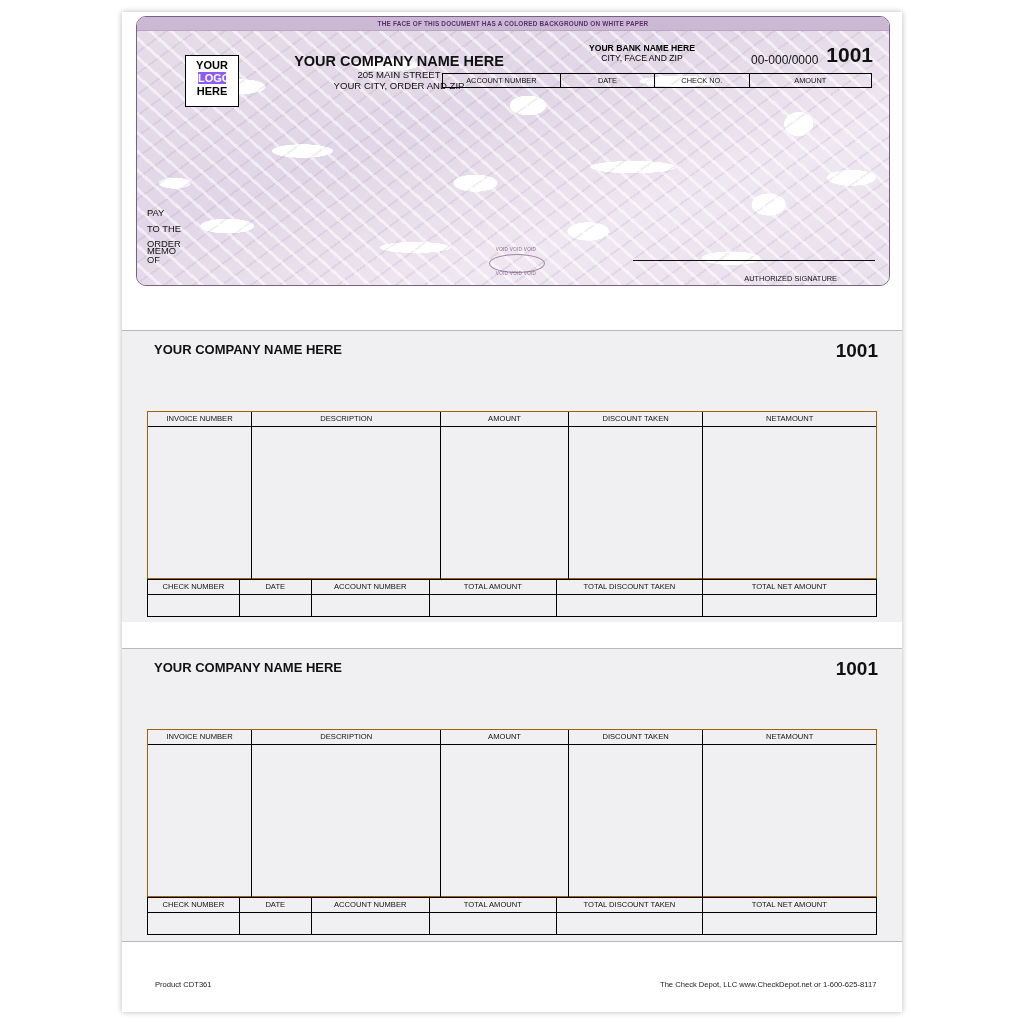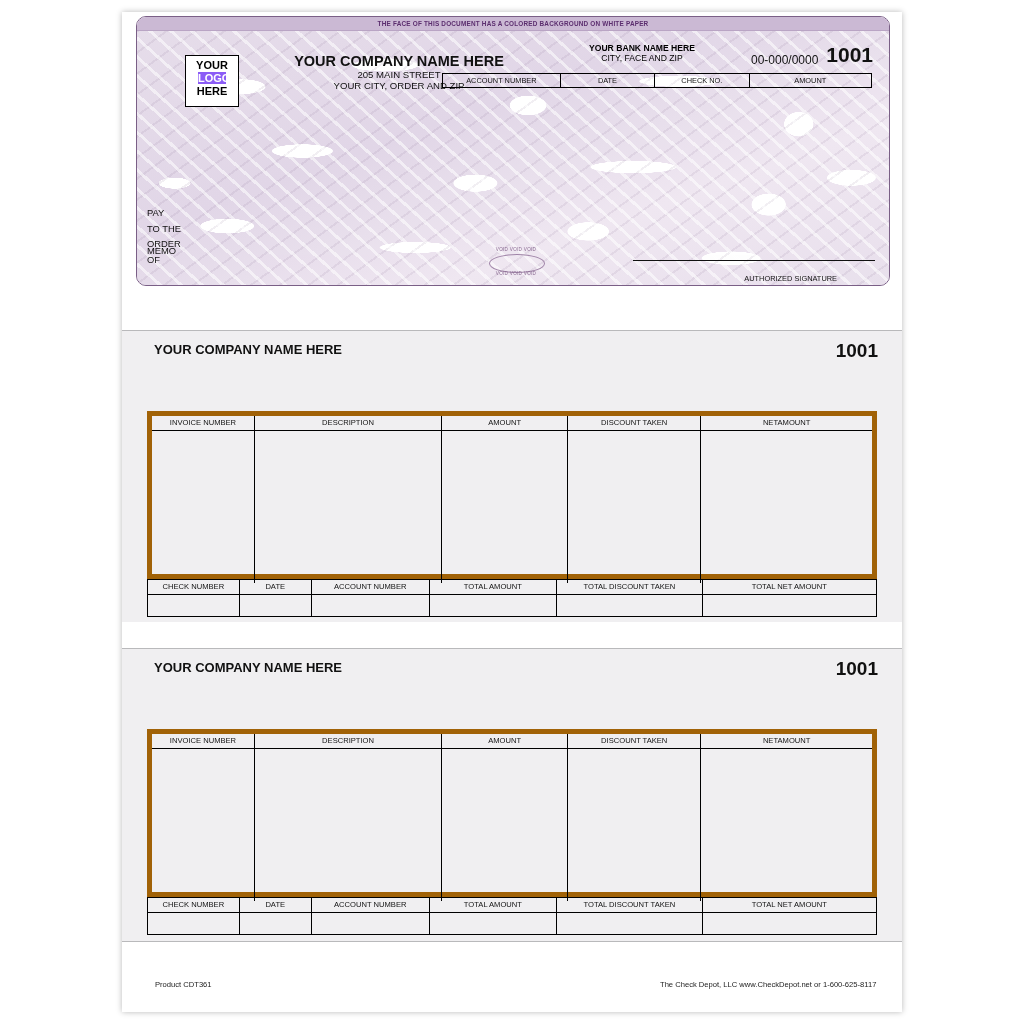--- a/index.html
+++ b/index.html
@@ -279,21 +279,21 @@
     top: 9px;
     font-size: 19px;
     font-weight: bold;
     color: #111;
   }
 
   .grid {
     position: absolute;
     left: 25px;
     width: 730px;
-    border: 5px solid #a16207;
+    border: 1px solid #a16207;
     box-sizing: border-box;
   }
   .grid .hdr-row, .grid .body-row {
     display: flex;
   }
   .grid .hdr-row > div {
     border-right: 1px solid #000;
     font-size: 7.6px;
     text-align: center;
     line-height: 14px;

